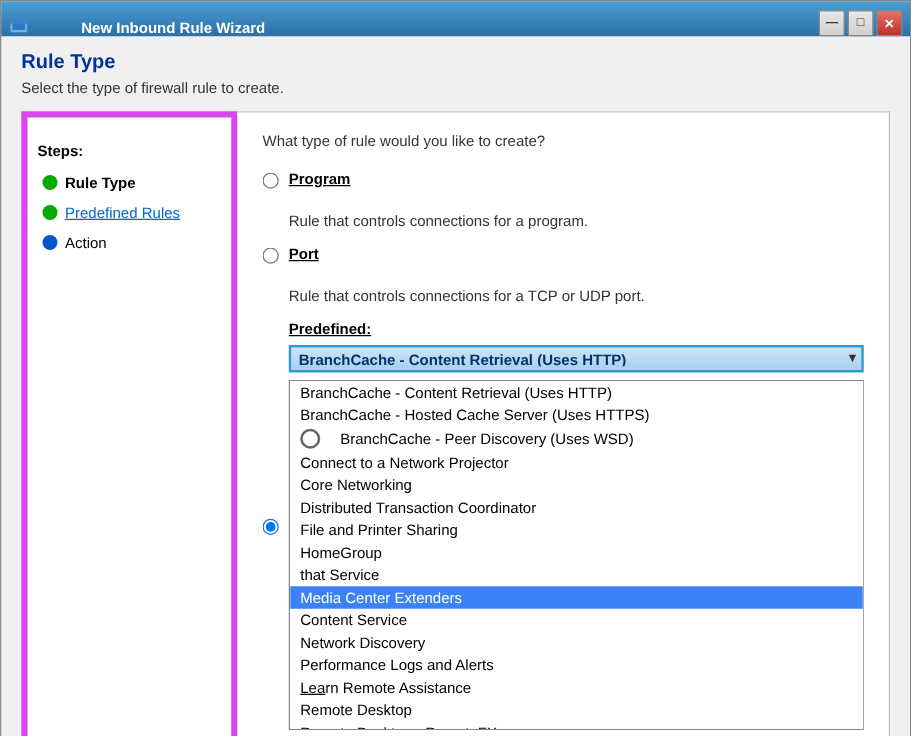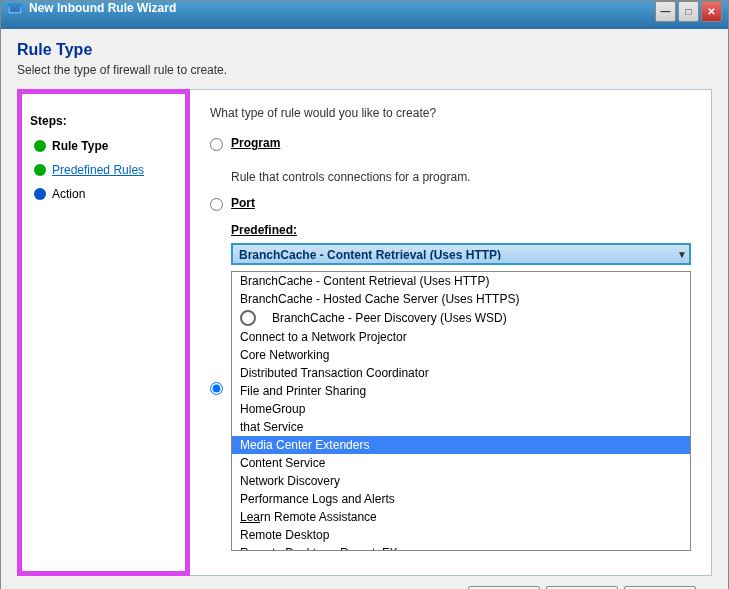--- a/index.html
+++ b/index.html
@@ -19,23 +19,24 @@
       border: 1px solid #888;
       box-shadow: 2px 2px 8px rgba(0,0,0,0.4);
       display: flex;
       flex-direction: column;
     }
 
     .title-bar {
       background: linear-gradient(to bottom, #4a9fd4, #2a6fa8);
       height: 28px;
       display: flex;
-      align-items: flex-start;
+      align-items: flex-end;
       padding: 0 6px;
       user-select: none;
+      gap: 36px;
     }
 
     .title-bar-icon {
       width: 16px;
       height: 16px;
       margin-right: 6px;
       display: flex;
       align-items: center;
       justify-content: center;
     }
@@ -378,20 +379,21 @@
           <div class="radio-text">
             <span class="radio-title">Program</span>
             <span class="radio-desc">Rule that controls connections for a program.</span>
           </div>
         </div>
 
         <div class="radio-option">
           <input type="radio" name="rule-type" class="radio-input" style="">
           <div class="radio-text">
             <span class="radio-title">Port</span>
+            <span class="radio-desc">Rule that controls connections for a TCP or UDP port.</span>
           </div>
         </div>
 
         <div class="predefined-section">
           <input type="radio" name="rule-type" class="predefined-radio" checked="" style="">
           <div class="predefined-content">
             <div class="predefined-label">Predefined:</div>
 
             <div class="dropdown-wrapper">
               <select class="dropdown-select">

